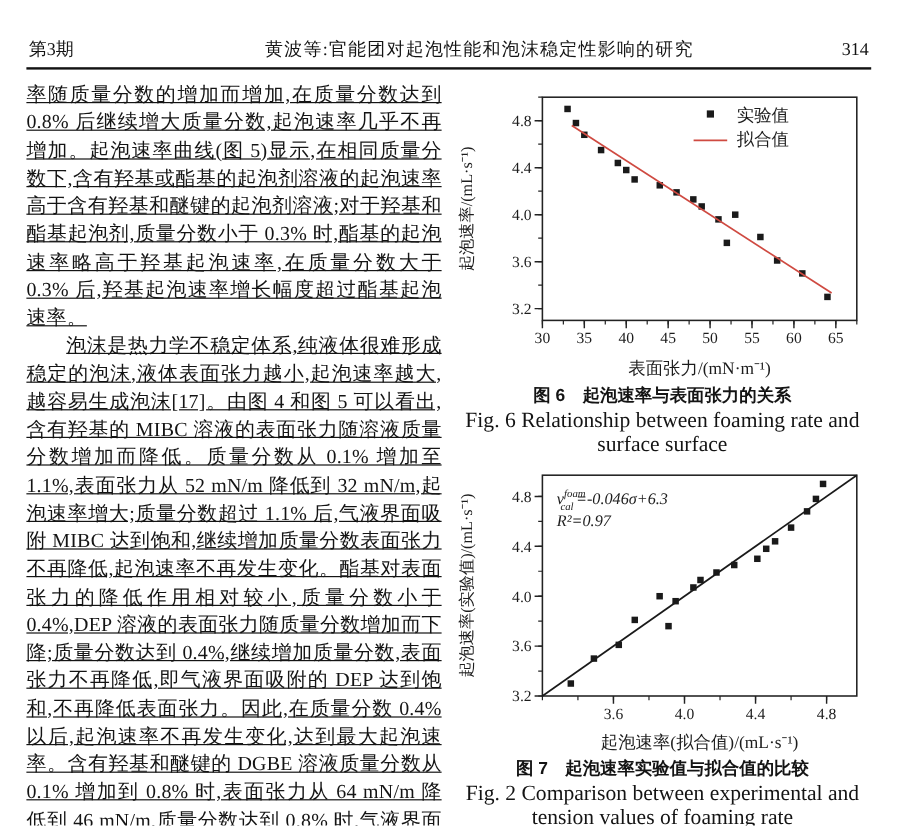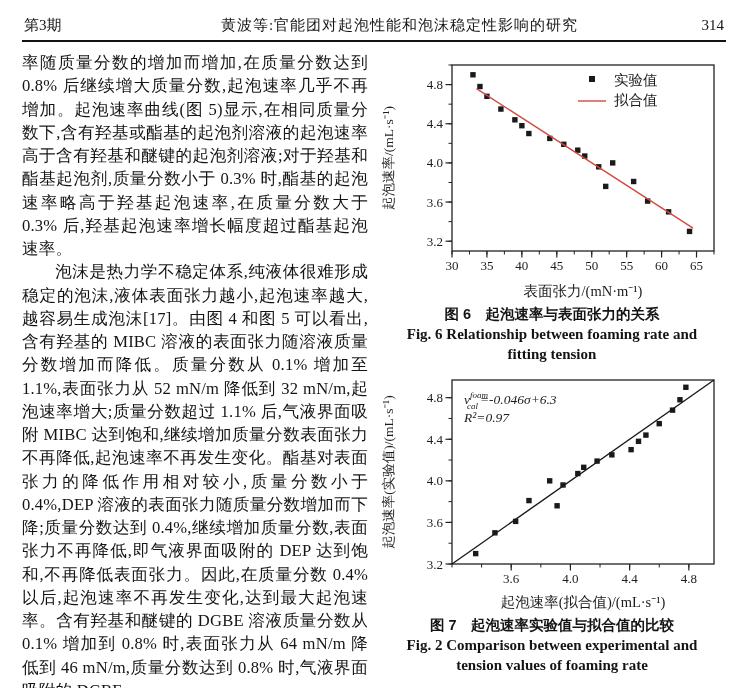--- a/index.html
+++ b/index.html
@@ -1,34 +1,34 @@
 <!DOCTYPE html>
 <html><head>
 <meta charset="utf-8">
 <style>
   html,body{margin:0;padding:0;background:#fff;}
   body{width:748px;height:688px;overflow:hidden;color:#141414;
        font-family:"Liberation Serif",serif;}
-  .page{box-sizing:border-box;width:748px;height:688px;padding:12px 22px 0 22px;}
+  .page{box-sizing:border-box;width:748px;height:688px;padding:28px 22px 0 22px;}
   .header{display:flex;justify-content:space-between;align-items:baseline;
           font-size:15px;padding:4px 2px 5px 2px;}
   .header .center{letter-spacing:1px;margin-left:36px;}
   .rule{height:2px;background:#121212;margin:0 0 9px 0;}
   .columns{display:flex;gap:10px;}
   .col-left{width:346px;}
   .col-right{width:348px;}
   .para{margin:0;font-size:16.6px;line-height:23.25px;text-align:justify;
-        text-justify:inter-ideograph;letter-spacing:0.2px;}
+        text-justify:inter-ideograph;letter-spacing:0.2px;text-decoration:underline;}
   .para.indent{text-indent:2em;}
   figure{margin:0;text-align:center;}
   figure.second{margin-top:8px;}
   .cap-zh{font-family:"Liberation Sans",sans-serif;font-weight:bold;
           font-size:14.5px;margin-top:4px;line-height:19px;}
-  .cap-en{font-family:"Liberation Serif",serif;font-weight:bold;
-          font-size:15px;line-height:20px;text-align:center;}
+  .cap-en{font-family:"Liberation Serif",serif;font-weight:normal;
+          font-size:18px;line-height:20px;text-align:center;}
   svg{display:block;margin:0 auto;}
   svg text{font-family:"Liberation Serif",serif;fill:#1c1c1c;}
 </style>
 </head>
 <body>
 
 <div class="page">
 
   <div class="header">
     <span>第3期</span>
@@ -123,21 +123,21 @@
             <text x="205" y="245" text-anchor="middle" font-size="14.5">表面张力/(mN·m⁻¹)</text>
             <text x="15" y="107" text-anchor="middle" font-size="13.5" transform="rotate(-90 15 107)">起泡速率/(mL·s⁻¹)</text>
             <rect x="211" y="25" width="6" height="6" fill="#1a1a1a"></rect>
             <text x="236" y="34" font-size="14.5">实验值</text>
             <line x1="200" y1="50" x2="228" y2="50" stroke="#cf4a41" stroke-width="1.4"></line>
             <text x="236" y="54" font-size="14.5">拟合值</text>
           </svg>
         <figcaption>
           <div class="cap-zh">图 6　起泡速率与表面张力的关系</div>
           <div class="cap-en">Fig. 6   Relationship between foaming rate and</div>
-          <div class="cap-en">fitting tension</div>
+          <div class="cap-en">surface surface</div>
         </figcaption>
       </figure>
 
       <figure class="second">
         <svg id="chart7" width="348" height="240" viewBox="0 0 348 240">
             <rect x="74" y="8" width="262" height="184" fill="none" stroke="#222" stroke-width="1.3"></rect>
             <line x1="74" y1="192" x2="74" y2="195.5" stroke="#222" stroke-width="1"></line>
             <line x1="103.60451977401134" y1="192" x2="103.60451977401134" y2="195.5" stroke="#222" stroke-width="1"></line>
             <line x1="133.20903954802267" y1="192" x2="133.20903954802267" y2="195.5" stroke="#222" stroke-width="1"></line>
             <line x1="162.813559322034" y1="192" x2="162.813559322034" y2="195.5" stroke="#222" stroke-width="1"></line>

